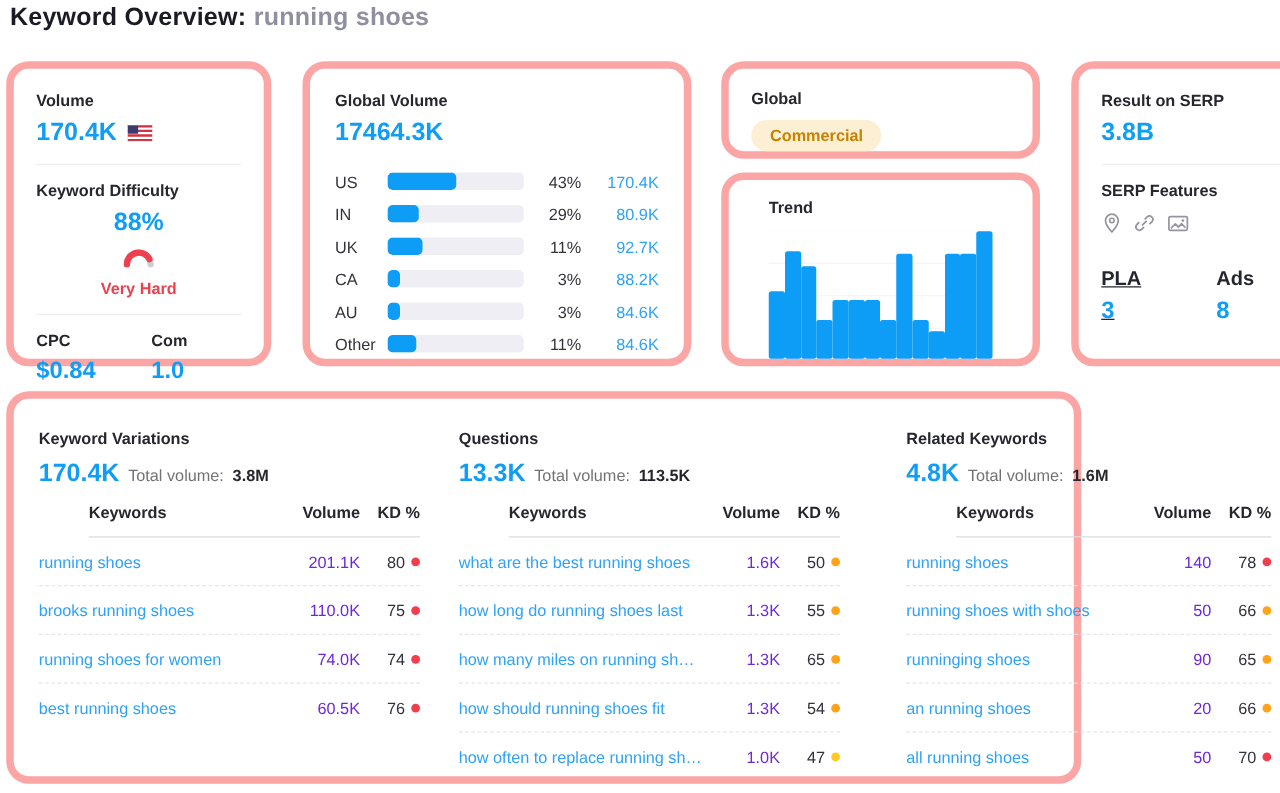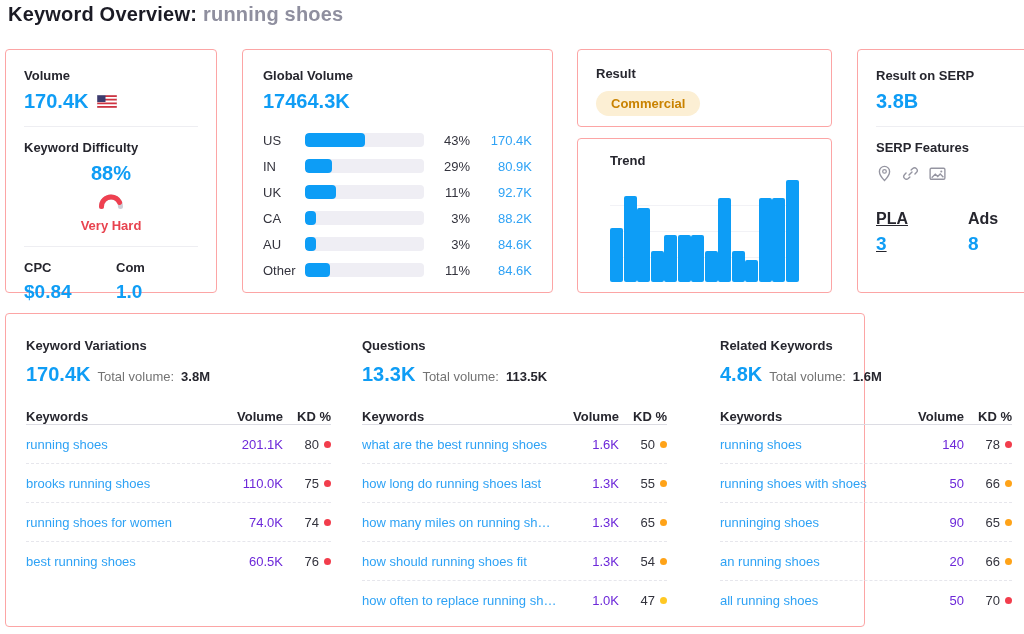--- a/index.html
+++ b/index.html
@@ -3,21 +3,21 @@
 <meta charset="utf-8">
 <style>
   * { margin:0; padding:0; box-sizing:border-box; }
   html,body { width:1024px; height:634px; background:#fff; overflow:hidden;
     font-family:"Liberation Sans","DejaVu Sans",sans-serif; color:#26262e; }
   .page { position:relative; width:1024px; height:634px; }
 
   .page-title { position:absolute; left:8px; top:3px; font-size:20px; font-weight:800; color:#1b1b25; letter-spacing:.2px; }
   .page-title .kw { color:#8f8f9f; margin-left:6px; }
 
-  .card { position:absolute; background:#fff; border:1px solid #fca5a5; border-radius:4px; }
+  .card { position:absolute; background:#fff; border:6px solid #fca5a5; border-radius:18px; }
   .card-volume { left:5px;  top:49px; width:212px; height:244px; padding:18px 18px; }
   .card-global { left:242px; top:49px; width:311px; height:244px; padding:18px 20px; }
   .card-intent { left:577px; top:49px; width:255px; height:78px;  padding:16px 18px; }
   .card-trend  { left:577px; top:138px; width:255px; height:155px; padding:14px 32px; }
   .card-serp   { left:857px; top:49px; width:212px; height:244px; padding:18px 18px; }
   .card-tables { left:5px;  top:313px; width:860px; height:314px; }
 
   .label { font-size:13px; font-weight:700; color:#26262e; }
   .big-val { font-size:20px; font-weight:700; color:#0f9df5; }
   .mid-val { font-size:19px; font-weight:700; color:#0f9df5; }
@@ -58,21 +58,21 @@
 
   
   .kw-col { position:absolute; top:24px; }
   .kw-col.col-0 { left:20px;  width:305px; }
   .kw-col.col-1 { left:356px; width:305px; }
   .kw-col.col-2 { left:714px; width:292px; }
   .tbl-title { margin-bottom:10px; }
   .stat-line { display:flex; align-items:baseline; gap:7px; margin-bottom:11px; }
   .total-label { font-size:13px; color:#737373; }
   .total-val { font-size:13px; font-weight:700; color:#26262e; }
-  .tbl-head { display:flex; align-items:flex-end; height:28px; border-bottom:1px solid #dcdce3; }
+  .tbl-head { display:flex; align-items:flex-start; height:28px; border-bottom:1px solid #dcdce3;margin-left:40px; }
   .th-kw { flex:1; font-size:13px; font-weight:700; }
   .th-vol { width:58px; text-align:right; font-size:13px; font-weight:700; }
   .th-kd { width:48px; text-align:right; font-size:13px; font-weight:700; }
   .kw-row { display:flex; align-items:center; height:39px; border-bottom:1px dashed #e6e6ec; }
   .kw-row:last-child { border-bottom:none; }
   .kw-link { flex:1; font-size:13px; color:#2ea2f5; text-decoration:none; cursor:pointer;
     white-space:nowrap; overflow:hidden; text-overflow:ellipsis; padding-right:4px; }
   .kw-vol { width:58px; text-align:right; font-size:13px; color:#6d28d9; }
   .kw-kd { width:48px; display:flex; align-items:center; justify-content:flex-end; gap:5px; font-size:13px; color:#33333d; }
   .dot { width:7px; height:7px; border-radius:50%; display:inline-block; }
@@ -182,21 +182,21 @@
     <span class="geo-track">
             <span class="geo-fill" style="width: 21%;"></span>
           </span>
     <span class="geo-pct">11%</span>
     <a class="geo-vol">84.6K</a>
   </div>
 </div>
   </section>
 
   <section class="card card-intent">
-    <div class="label">Result</div>
+    <div class="label">Global</div>
     <span class="intent-badge">Commercial</span>
   </section>
 
   <section class="card card-trend">
     <div class="label">Trend</div>
     <div class="trend-chart" id="trend-chart">
   <div class="tbar" style="height: 53%;"></div>
 
   <div class="tbar" style="height: 84%;"></div>
 

